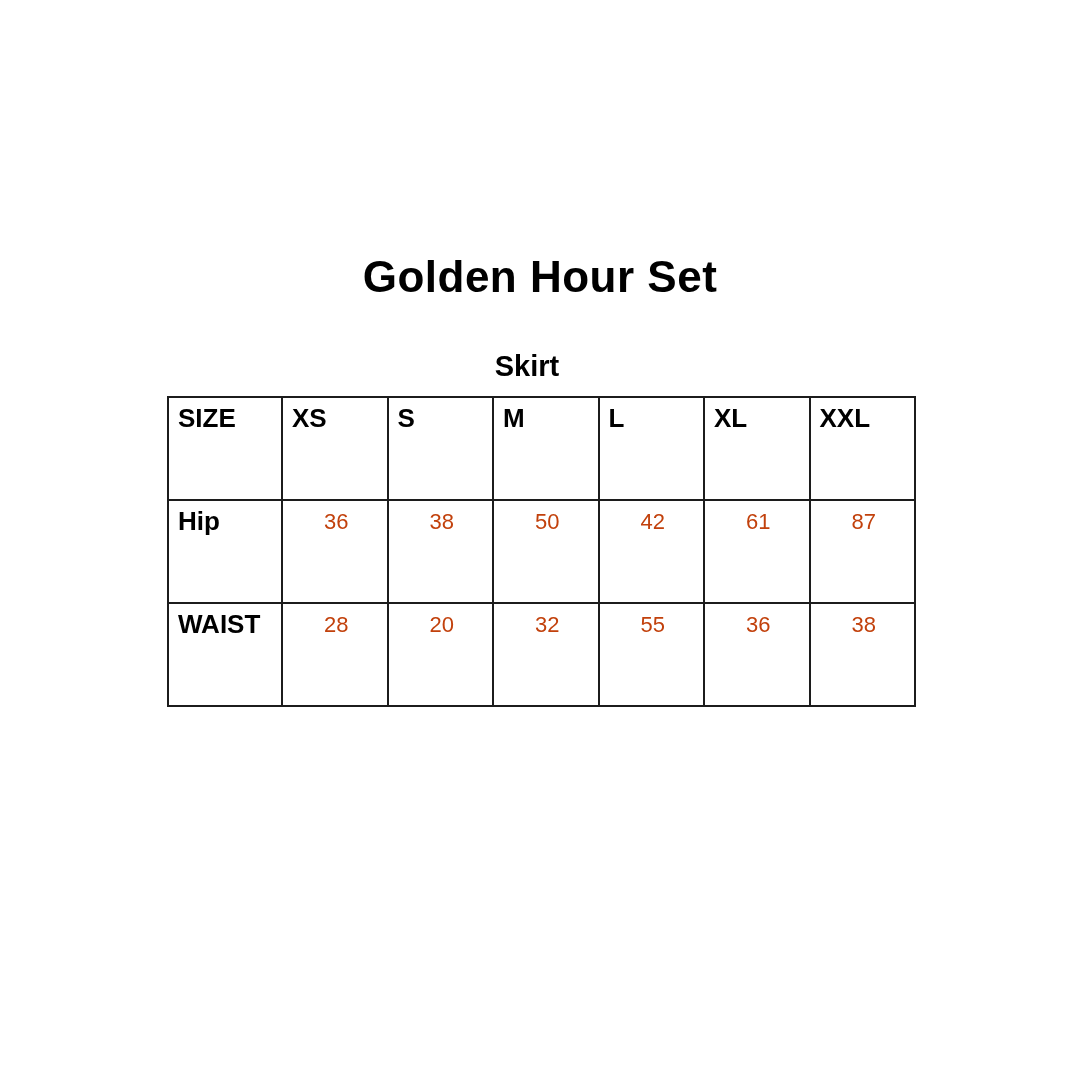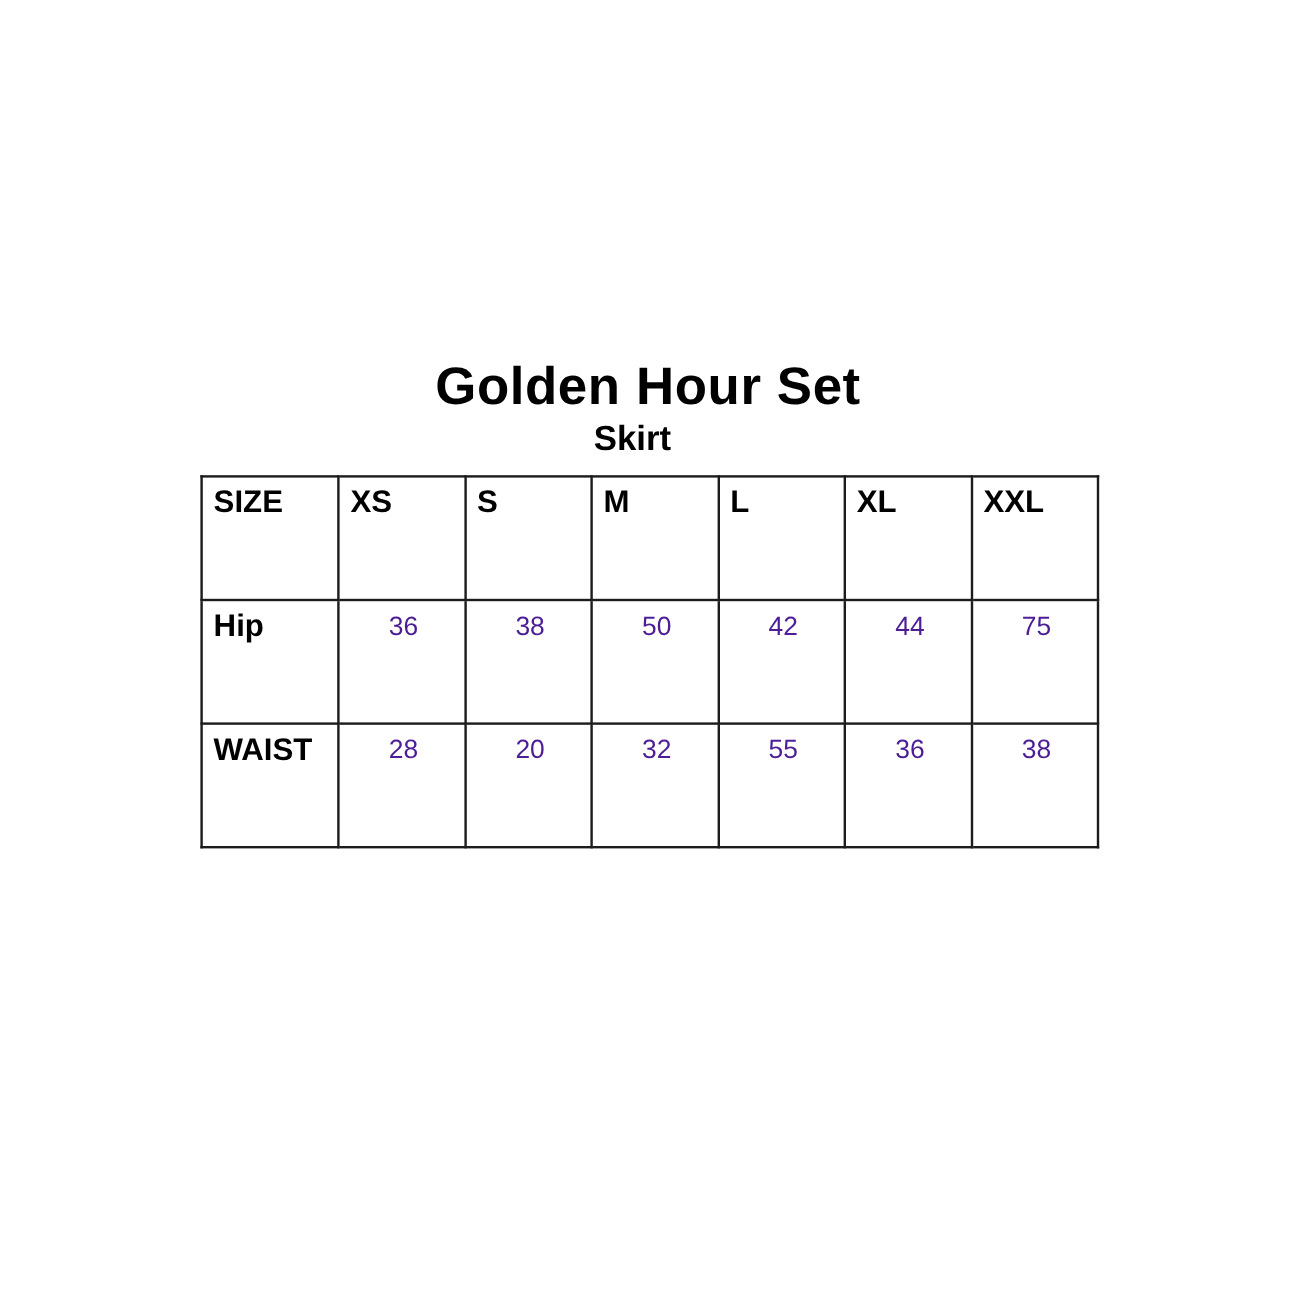--- a/index.html
+++ b/index.html
@@ -18,21 +18,20 @@
   .page-title {
     position: absolute;
     top: 252px;
     left: 0;
     width: 1080px;
     text-align: center;
     font-size: 44px;
     font-weight: 700;
     letter-spacing: 0.5px;
     line-height: 1.15;
-    margin-top: 46px;
   }
   .section-subtitle {
     position: absolute;
     top: 350px;
     left: 0;
     width: 1054px; 
     text-align: center;
     font-size: 29px;
     font-weight: 700;
     line-height: 1.15;
@@ -57,21 +56,21 @@
   .size-table td.head-cell,
   .size-table td.label-cell {
     font-weight: 700;
     font-size: 26px;
     text-align: left;
     line-height: 1.1;
   }
   .size-table td.value-cell {
     font-weight: 400;
     font-size: 22px;
-    color: #4c1d95;
+    color: #c2410c;
     text-align: center;
     padding-top: 9px;
     line-height: 1.1;
   }
 </style>
 </head>
 <body>
 
 <div class="page-title">Golden Hour Set</div>
 
@@ -96,22 +95,22 @@
       <td class="head-cell">L</td>
       <td class="head-cell">XL</td>
       <td class="head-cell">XXL</td>
     </tr>
     <tr>
       <td class="label-cell">Hip</td>
       <td class="value-cell">36</td>
       <td class="value-cell">38</td>
       <td class="value-cell">50</td>
       <td class="value-cell">42</td>
-      <td class="value-cell">44</td>
-      <td class="value-cell">75</td>
+      <td class="value-cell">61</td>
+      <td class="value-cell">87</td>
     </tr>
     <tr>
       <td class="label-cell">WAIST</td>
       <td class="value-cell">28</td>
       <td class="value-cell">20</td>
       <td class="value-cell">32</td>
       <td class="value-cell">55</td>
       <td class="value-cell">36</td>
       <td class="value-cell">38</td>
     </tr>

